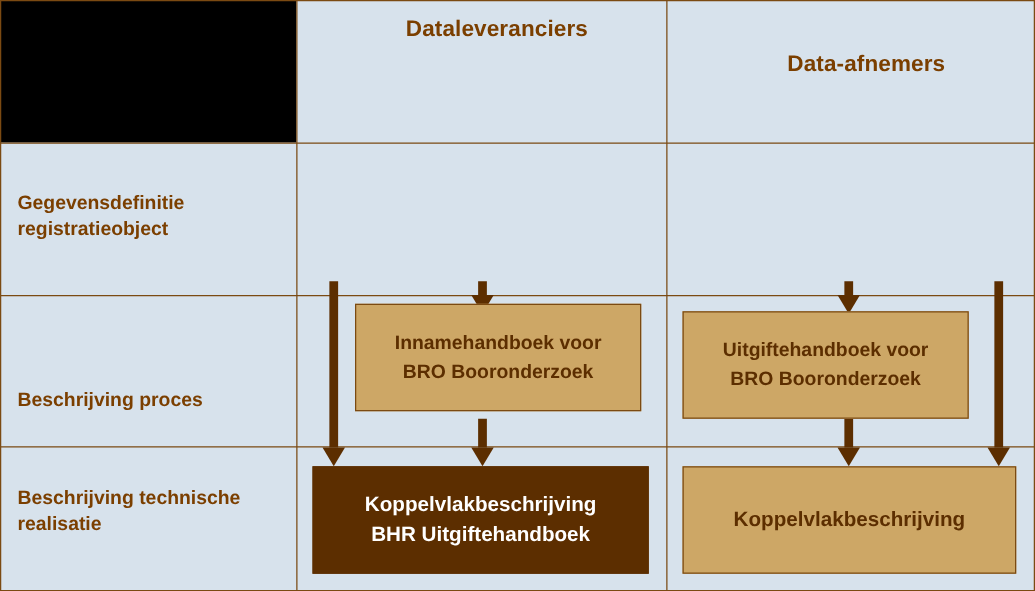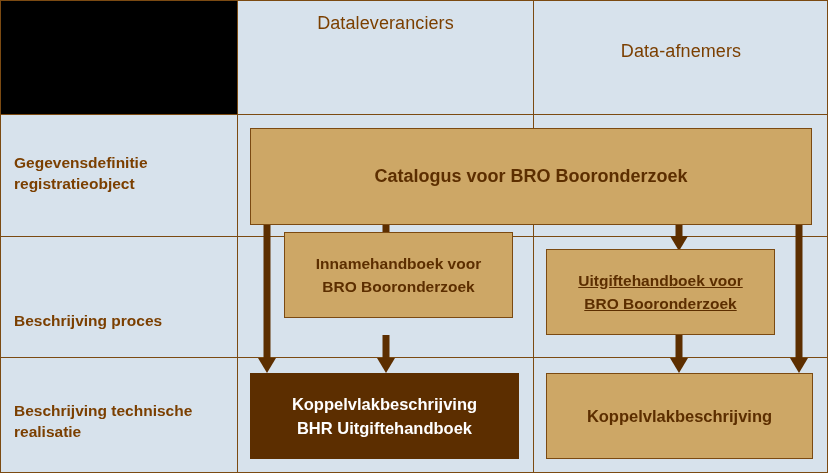--- a/index.html
+++ b/index.html
@@ -33,40 +33,41 @@
   }
 
   
   .col-head {
     position: absolute;
     top: 8px;
     height: 30px;
     line-height: 30px;
     text-align: center;
     font-size: 18px;
-    font-weight: normal;
+    font-weight: bold;
     color: #7b3f00;
     letter-spacing: .1px;
+    padding-left: 12px;
   }
   #head-leveranciers { left: 238px; width: 295px; }
   #head-afnemers     { left: 534px; width: 294px; margin-top: 28px; }
 
   
   .row-label {
     position: absolute;
     left: 14px;
     width: 214px;
     font-size: 15.5px;
     font-weight: bold;
     color: #7b3f00;
     line-height: 21px;
   }
   #rl-1 { top: 152px; }
   #rl-2 { top: 310px; }
-  #rl-3 { top: 400px; }
+  #rl-3 { top: 388px; }
 
   
   .box {
     position: absolute;
     box-sizing: border-box;
     border: 1px solid #7b4a12;
     display: flex;
     align-items: center;
     justify-content: center;
     text-align: center;
@@ -83,31 +84,30 @@
     border-color: #5c2e00;
   }
   .box span { display: block; }
 
   #box-catalogus {
     left: 250px; top: 128px;
     width: 562px; height: 97px;
     font-size: 18px;
   }
   #box-innamehandboek {
-    left: 284px; top: 232px;
+    left: 284px; top: 243px;
     width: 229px; height: 86px;
     font-size: 15.5px;
     line-height: 23px;
   }
   #box-uitgiftehandboek {
     left: 546px; top: 249px;
     width: 229px; height: 86px;
     font-size: 15.5px;
     line-height: 23px;
-    text-decoration: underline;
   }
   #box-inname-ws {
     left: 250px; top: 373px;
     width: 269px; height: 86px;
     font-size: 16.5px;
     line-height: 24px;
   }
   #box-uitgifte-ws {
     left: 546px; top: 373px;
     width: 267px; height: 86px;
@@ -187,23 +187,20 @@
   <div class="arrow" style="left:381px; top:335px; width:9px; height:38px;">
     <div class="shaft" style="height:23px;"></div>
     <div class="head"></div>
   </div>
 
   <div class="arrow" style="left:674px; top:335px; width:9px; height:38px;">
     <div class="shaft" style="height:23px;"></div>
     <div class="head"></div>
   </div>
 
-  <div class="box box-tan" id="box-catalogus">
-    <span>Catalogus voor BRO Booronderzoek</span>
-  </div>
 
   <div class="box box-tan" id="box-innamehandboek">
     <div>
       <span>Innamehandboek voor</span>
       <span>BRO Booronderzoek</span>
     </div>
   </div>
 
   <div class="box box-tan" id="box-uitgiftehandboek">
     <div>

